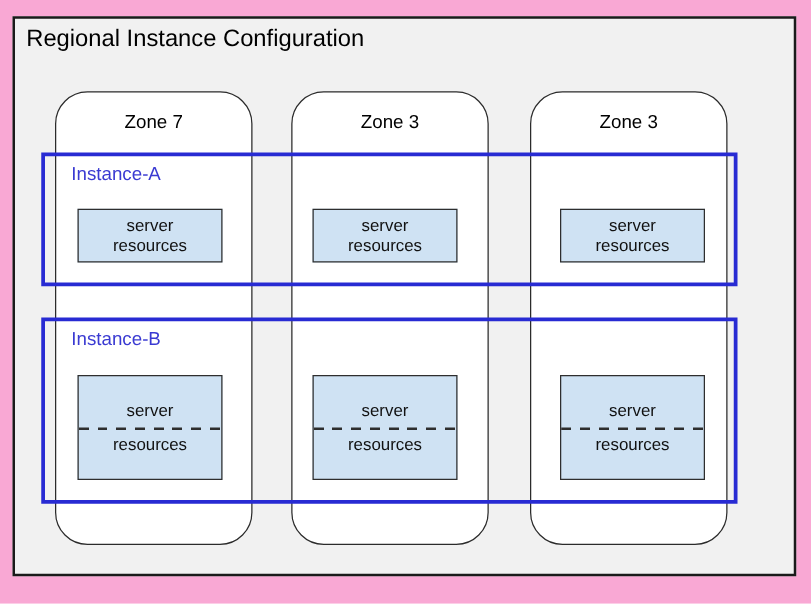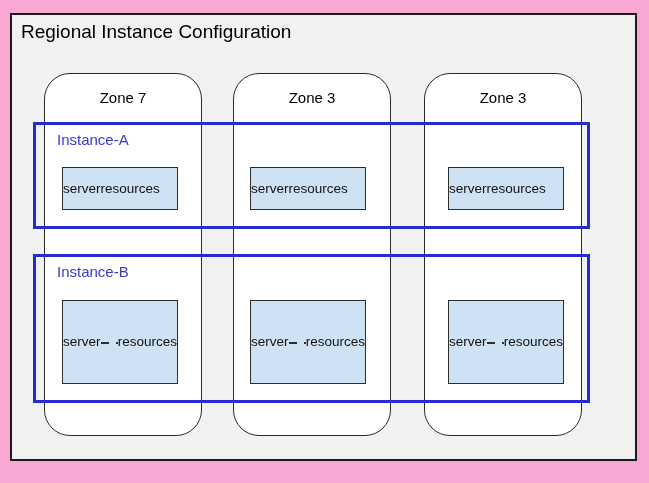--- a/index.html
+++ b/index.html
@@ -68,23 +68,23 @@
     color: #3a3ad2;
     white-space: nowrap;
   }
 
   .server-box {
     position: absolute;
     width: 116px;
     background: #cfe2f3;
     border: 1px solid #2e2e2e;
     display: flex;
-    flex-direction: row;
+    flex-direction: column;
     align-items: center;
-    justify-content: flex-start;
+    justify-content: center;
     font-size: 13.5px;
     line-height: 16px;
     color: #111111;
     text-align: center;
   }
   .row-a { top: 167px; height: 43px; }
   .row-b { top: 300px; height: 84px; }
   .col-1 { left: 62px; }
   .col-2 { left: 250px; }
   .col-3 { left: 448px; }

